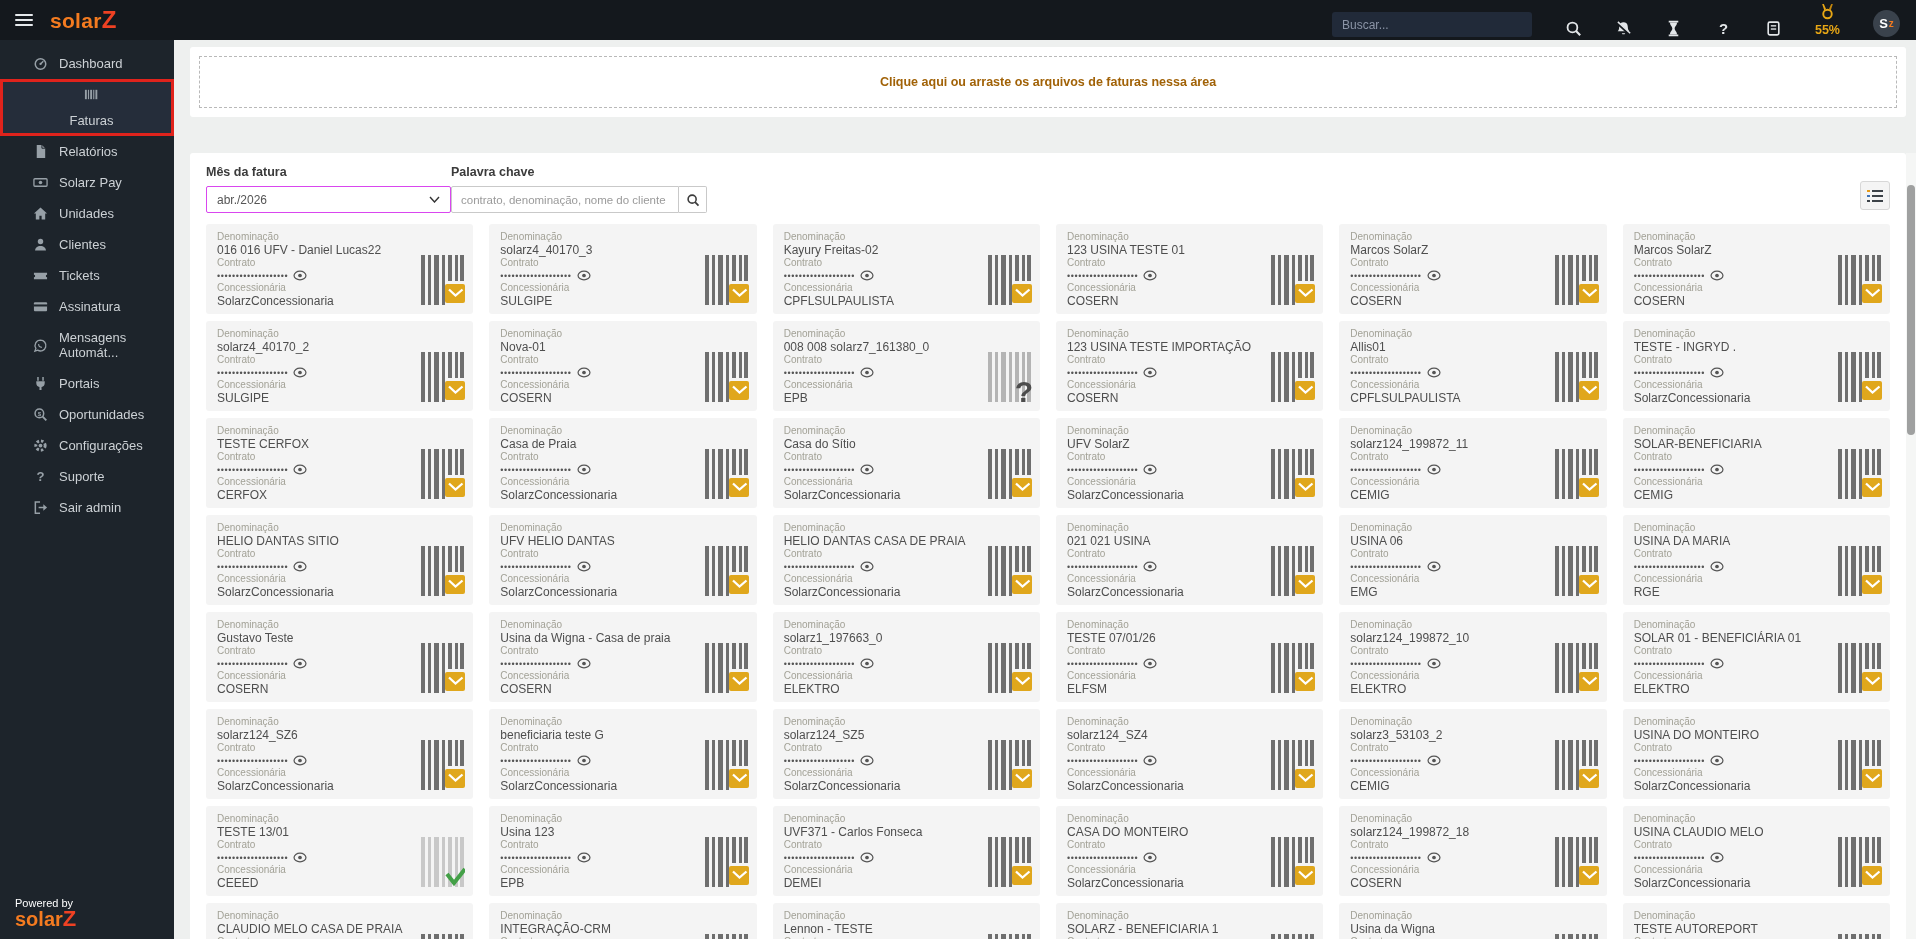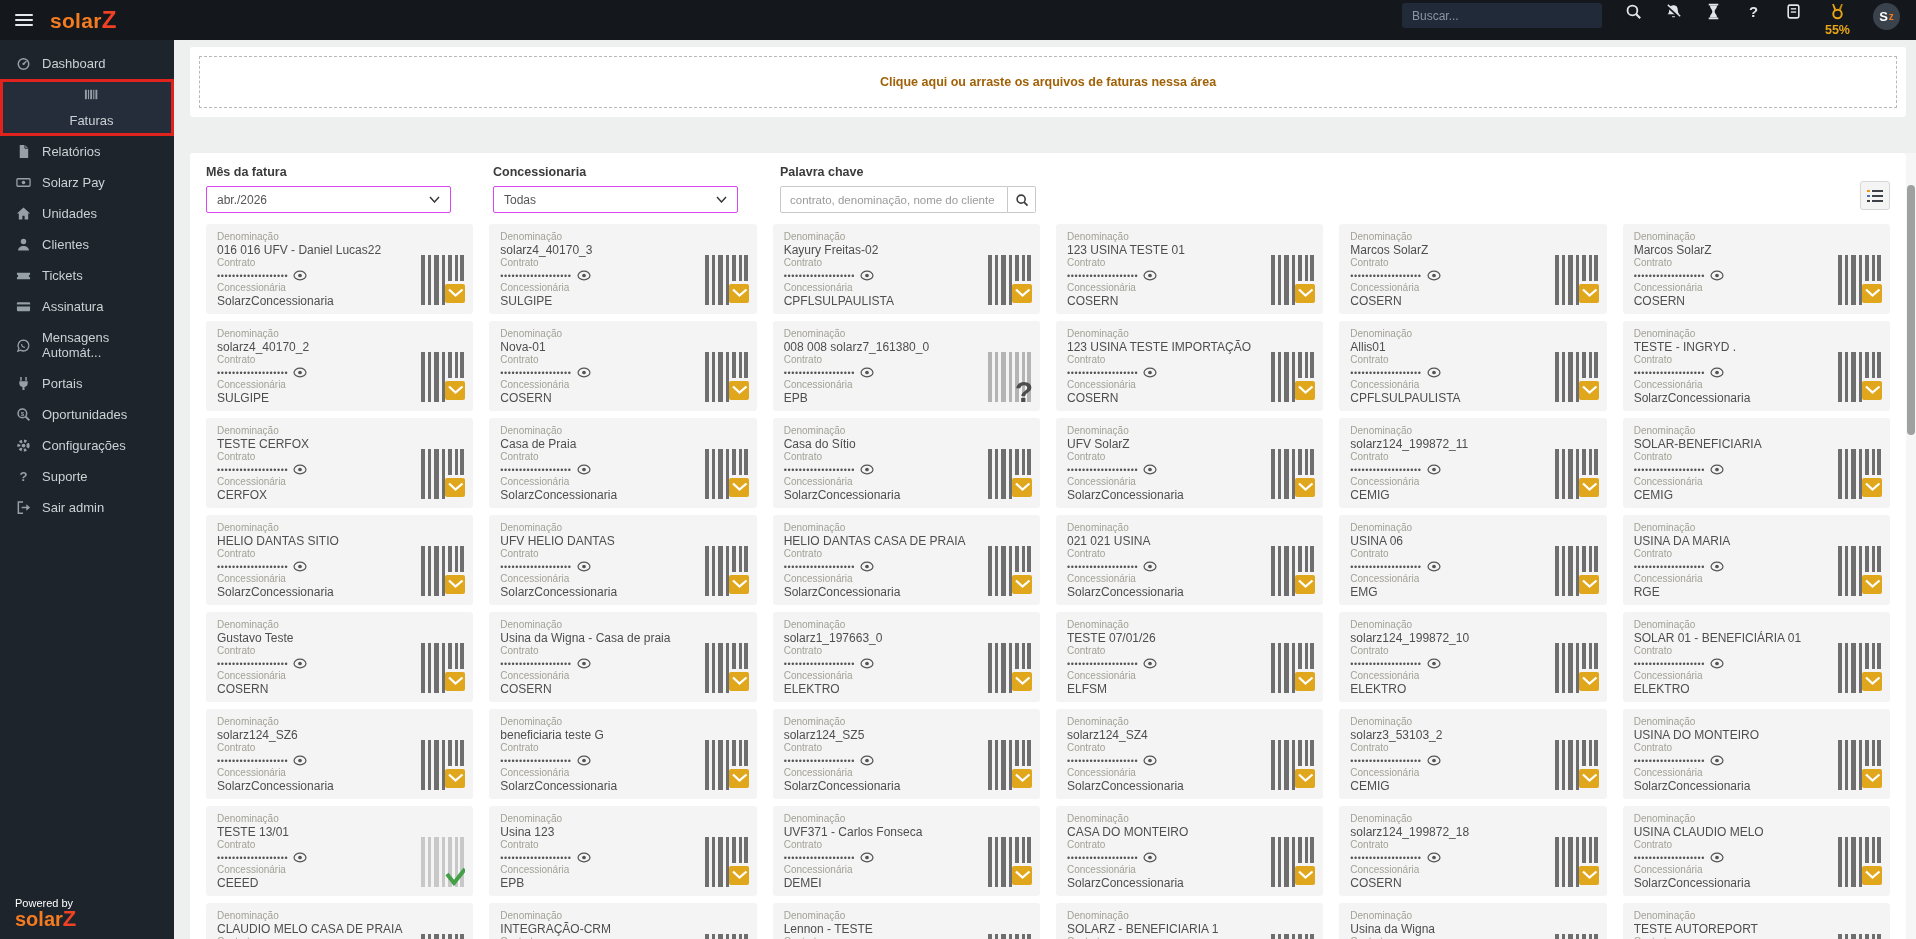--- a/index.html
+++ b/index.html
@@ -7,57 +7,57 @@
     font-family:"Liberation Sans", sans-serif; background:#eef0ef; }
 
   
   .topbar { position:absolute; top:0; left:0; right:0; height:40px;
     background:#14181d; display:flex; align-items:center; z-index:30; }
   .hamburger { margin-left:15px; width:18px; cursor:pointer; }
   .hamburger div { height:2px; background:#e6e9ec; margin:3px 0; border-radius:1px; }
   .brand { margin-left:17px; font-weight:bold; font-size:21px; letter-spacing:.3px;
     color:#f47b20; cursor:pointer; }
   .brand .z { color:#ef4123; font-size:24px; }
-  .topbar-right { margin-left:auto; display:flex; align-items:flex-start; gap:23px; margin-right:16px; }
+  .topbar-right { margin-left:auto; display:flex; align-items:flex-end; gap:33px; margin-right:16px; }
   .tb-search { width:200px; height:25px; background:#212a39; border:none; border-radius:3px;
     color:#aab2c2; font-size:12px; padding:0 10px; outline:none; }
   .tb-search::placeholder { color:#8b94a6; }
   .tb-icon { width:17px; height:17px; color:#e3e6e9; display:inline-flex; cursor:pointer; }
   .tb-icon svg { width:100%; height:100%; }
   .medal-badge { display:flex; align-items:center; gap:3px; cursor:pointer;flex-direction:column; }
   .medal-badge .pct { color:#e7a615; font-size:12.5px; font-weight:bold; }
   .avatar { width:27px; height:27px; border-radius:50%; background:#3a424c; color:#fff;
     font-weight:bold; font-size:13px; display:flex; align-items:center; justify-content:center;
     cursor:pointer; position:relative; }
   .avatar .z { color:#f47b20; font-size:10px; margin-left:1px; }
 
   
   .sidebar { position:absolute; top:40px; left:0; bottom:0; width:174px; background:#1d242b; z-index:20; }
   .side-nav { padding-top:8px; }
-  .side-item { display:flex; align-items:center; gap:11px; padding:8px 6px 8px 16px;
+  .side-item { display:flex; align-items:center; gap:11px; padding:8px 6px 8px 33px;
     color:#ccd1d5; font-size:13px; cursor:pointer; }
   .side-item .icon { width:15px; height:15px; color:#97a0a7; flex:0 0 15px; display:inline-flex; }
   .side-item .icon svg { width:100%; height:100%; }
   .side-item.active { background:#252d3a; border:3px solid #e0231c; padding:5px 3px 5px 12px;flex-direction:column; }
   .powered { position:absolute; left:15px; bottom:10px; color:#fff; }
   .powered .pw { font-size:11px; }
   .powered .pb { font-weight:bold; font-size:20px; color:#f47b20; line-height:20px; }
   .powered .pb .z { color:#ef4123; font-size:22px; }
 
   
   .main { position:absolute; left:174px; top:40px; right:0; bottom:0; background:#eef0ef; overflow:hidden; }
   .dropzone-card { position:absolute; top:7px; left:16px; right:10px; height:70px;
     background:#fff; border-radius:3px; padding:9px; cursor:pointer; }
   .dropzone-inner { height:100%; border:1px dashed #b9b9b9; display:flex;
     align-items:center; justify-content:center; color:#a16207; font-size:12.5px; font-weight:bold; }
 
   .panel { position:absolute; top:113px; left:16px; right:10px; bottom:0;
     background:#fff; border-radius:3px 3px 0 0; padding:12px 16px 0; }
 
-  .filters { display:flex; gap:42px; }
+  .filters { display:flex; }
   .filter-col .flabel { font-size:12.5px; font-weight:bold; color:#3b3b3b; margin-bottom:7px; }
   .select { width:245px; height:27px; border:1px solid #d946ef; border-radius:2px; background:#fff;
     display:flex; align-items:center; justify-content:space-between; padding:0 10px;
     font-size:12px; color:#555; cursor:pointer; }
   .kw-row { display:flex; }
   .kw-input { width:228px; height:27px; border:1px solid #c9c9c9; border-radius:2px 0 0 2px;
     font-size:11.5px; color:#555; padding:0 9px; outline:none; }
   .kw-input::placeholder { color:#9a9a9a; }
   .kw-btn { width:28px; height:27px; border:1px solid #c9c9c9; border-left:none; background:#fff;
     border-radius:0 2px 2px 0; display:flex; align-items:center; justify-content:center;
@@ -298,29 +298,20 @@
       <div class="filter-col">
         <div class="flabel">Mês da fatura</div>
         <div class="select">
           <span>abr./2026</span>
           <svg width="11" height="7" viewBox="0 0 11 7">
               <path d="M1 1l4.5 5L10 1" fill="none" stroke="#333" stroke-width="1.4"></path>
             </svg>
         </div>
       </div>
       <div class="filter-col">
-        <div class="flabel">Concessionaria</div>
-        <div class="select">
-          <span>Todas</span>
-          <svg width="11" height="7" viewBox="0 0 11 7">
-              <path d="M1 1l4.5 5L10 1" fill="none" stroke="#333" stroke-width="1.4"></path>
-            </svg>
-        </div>
-      </div>
-      <div class="filter-col">
         <div class="flabel">Palavra chave</div>
         <div class="kw-row">
           <input class="kw-input" placeholder="contrato, denominação, nome do cliente ..." style="">
           <button class="kw-btn">
             <svg viewBox="0 0 16 16">
                 <circle cx="7" cy="7" r="4.6" fill="none" stroke="currentColor" stroke-width="1.8"></circle>
                 <line x1="10.4" y1="10.4" x2="14.3" y2="14.3" stroke="currentColor" stroke-width="2"></line>
               </svg>
           </button>
         </div>

